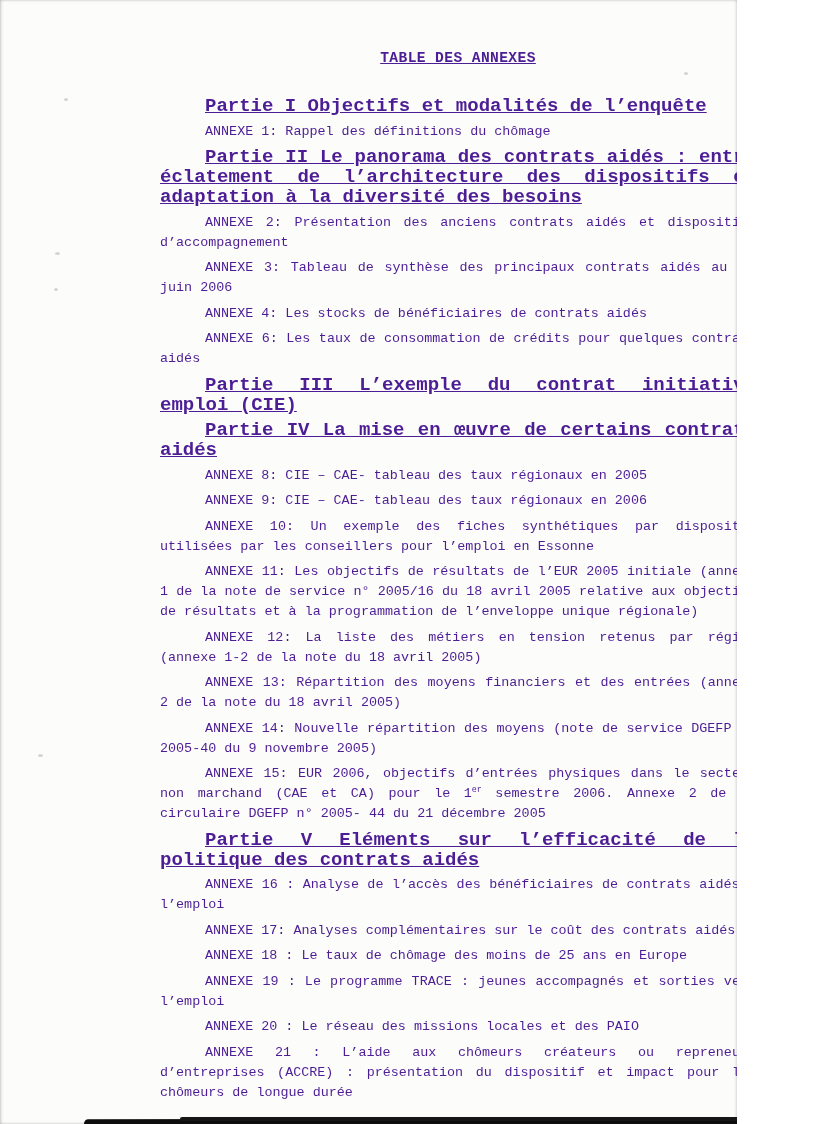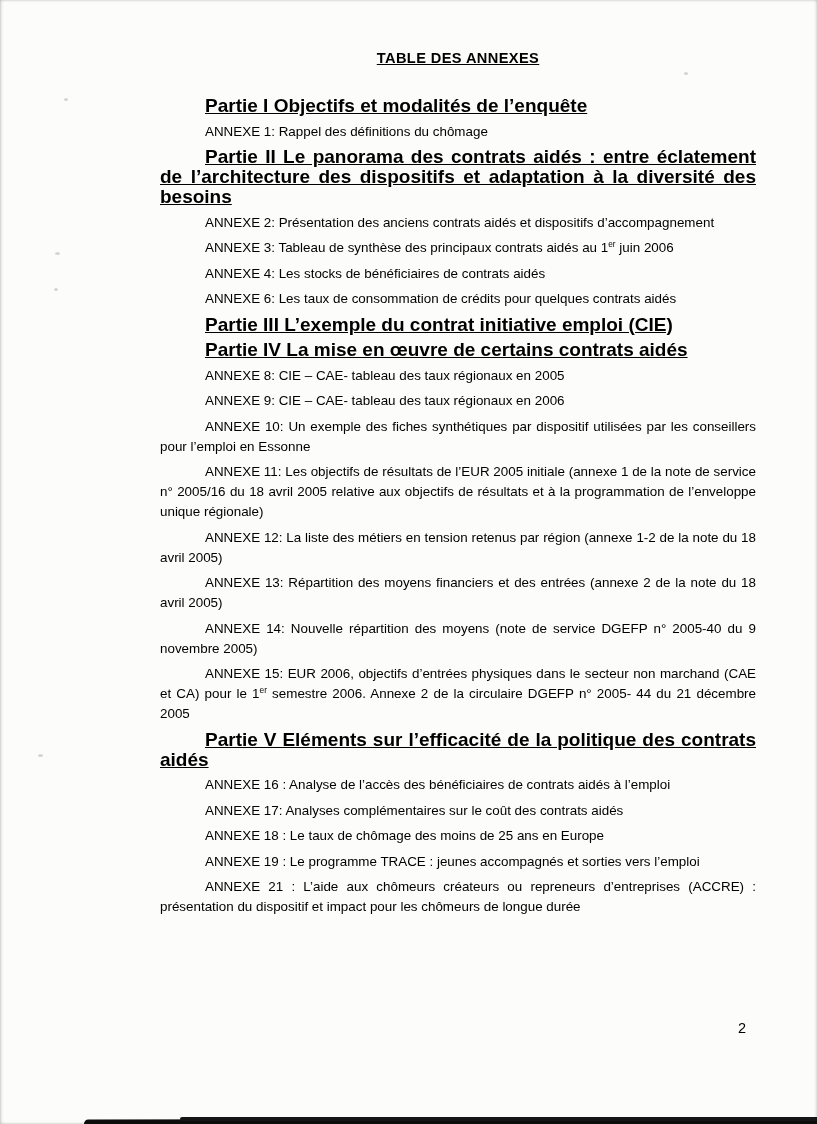--- a/index.html
+++ b/index.html
@@ -2,26 +2,26 @@
 <html><head>
 <meta charset="utf-8">
 <style>
   html, body {
     margin: 0;
     padding: 0;
     background: #ffffff;
   }
   .page {
     position: relative;
-    width: 817px;
+    width: 737px;
     height: 1124px;
     background: #fcfcfa;
     overflow: hidden;
-    font-family: Liberation Sans, sans-serif;
-    color: #000000;
+    font-family: Liberation Mono, monospace;
+    color: #4c1d95;
     box-shadow:
       inset 0 0 3px rgba(0,0,0,0.18),
       inset 2px 0 4px -2px rgba(0,0,0,0.20),
       inset -2px 0 4px -2px rgba(0,0,0,0.12);
   }
   .content {
     position: absolute;
     left: 160px;
     top: 48px;
     width: 596px;
@@ -137,20 +137,21 @@
     <p class="part-heading">Partie V Eléments sur l’efficacité de la politique des contrats aidés</p>
 
     <p class="entry">ANNEXE 16 : Analyse de l’accès des bénéficiaires de contrats aidés à l’emploi</p>
 
     <p class="entry">ANNEXE 17: Analyses complémentaires sur le coût des contrats aidés</p>
 
     <p class="entry">ANNEXE 18 : Le taux de chômage des moins de 25 ans en Europe</p>
 
     <p class="entry">ANNEXE 19 : Le programme TRACE : jeunes accompagnés et sorties vers l’emploi</p>
 
+    <p class="entry">ANNEXE 20 : Le réseau des missions locales et des PAIO</p>
 
     <p class="entry">ANNEXE 21 : L’aide aux chômeurs créateurs ou repreneurs d’entreprises (ACCRE) : présentation du dispositif et impact pour les chômeurs de longue durée</p>
 
   </div>
 
   <div class="page-number">2</div>
 
   <div class="scan-speck speck1"></div>
   <div class="scan-speck speck2"></div>
   <div class="scan-speck speck3"></div>

